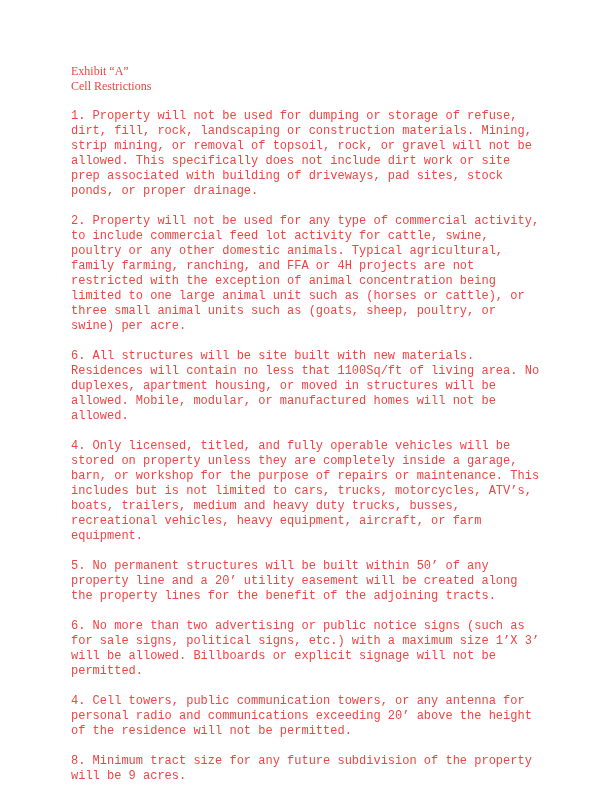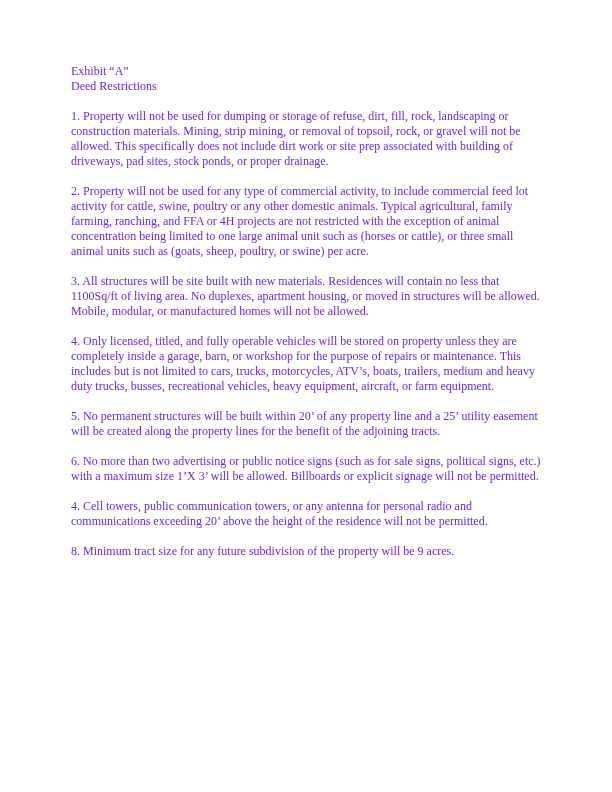--- a/index.html
+++ b/index.html
@@ -10,44 +10,45 @@
   .page {
     position: relative;
     width: 612px;
     height: 792px;
     background: #ffffff;
     box-sizing: border-box;
     padding: 64px 71px 0 71px;
     font-family: "Liberation Serif", "DejaVu Serif", serif;
     font-size: 12px;
     line-height: 15px;
-    color: #6d28d9;
+    color: #ef4444;
     overflow: hidden;
   }
   .doc-header p {
     margin: 0;
   }
   .doc-body p {
     margin: 15px 0 0 0;
+    font-family: Liberation Mono, monospace;
   }
   .doc-body p:first-child {
     margin-top: 15px;
   }
 </style>
 </head>
 <body>
 
 <div class="page">
   <div class="doc-header">
     <p>Exhibit “A”</p>
-    <p>Deed Restrictions</p>
+    <p>Cell Restrictions</p>
   </div>
   <div class="doc-body">
     <p>1. Property will not be used for dumping or storage of refuse, dirt, fill, rock, landscaping or construction materials. Mining, strip mining, or removal of topsoil, rock, or gravel will not be allowed. This specifically does not include dirt work or site prep associated with building of driveways, pad sites, stock ponds, or proper drainage.</p>
     <p>2. Property will not be used for any type of commercial activity, to include commercial feed lot activity for cattle, swine, poultry or any other domestic animals. Typical agricultural, family farming, ranching, and FFA or 4H projects are not restricted with the exception of animal concentration being limited to one large animal unit such as (horses or cattle), or three small animal units such as (goats, sheep, poultry, or swine) per acre.</p>
-    <p>3. All structures will be site built with new materials. Residences will contain no less that 1100Sq/ft of living area. No duplexes, apartment housing, or moved in structures will be allowed. Mobile, modular, or manufactured homes will not be allowed.</p>
+    <p>6. All structures will be site built with new materials. Residences will contain no less that 1100Sq/ft of living area. No duplexes, apartment housing, or moved in structures will be allowed. Mobile, modular, or manufactured homes will not be allowed.</p>
     <p>4. Only licensed, titled, and fully operable vehicles will be stored on property unless they are completely inside a garage, barn, or workshop for the purpose of repairs or maintenance. This includes but is not limited to cars, trucks, motorcycles, ATV’s, boats, trailers, medium and heavy duty trucks, busses, recreational vehicles, heavy equipment, aircraft, or farm equipment.</p>
-    <p>5. No permanent structures will be built within 20’ of any property line and a 25’ utility easement will be created along the property lines for the benefit of the adjoining tracts.</p>
+    <p>5. No permanent structures will be built within 50’ of any property line and a 20’ utility easement will be created along the property lines for the benefit of the adjoining tracts.</p>
     <p>6. No more than two advertising or public notice signs (such as for sale signs, political signs, etc.) with a maximum size 1’X 3’ will be allowed. Billboards or explicit signage will not be permitted.</p>
     <p>4. Cell towers, public communication towers, or any antenna for personal radio and communications exceeding 20’ above the height of the residence will not be permitted.</p>
     <p>8. Minimum tract size for any future subdivision of the property will be 9 acres.</p>
   </div>
 </div>
 
 </body></html>

